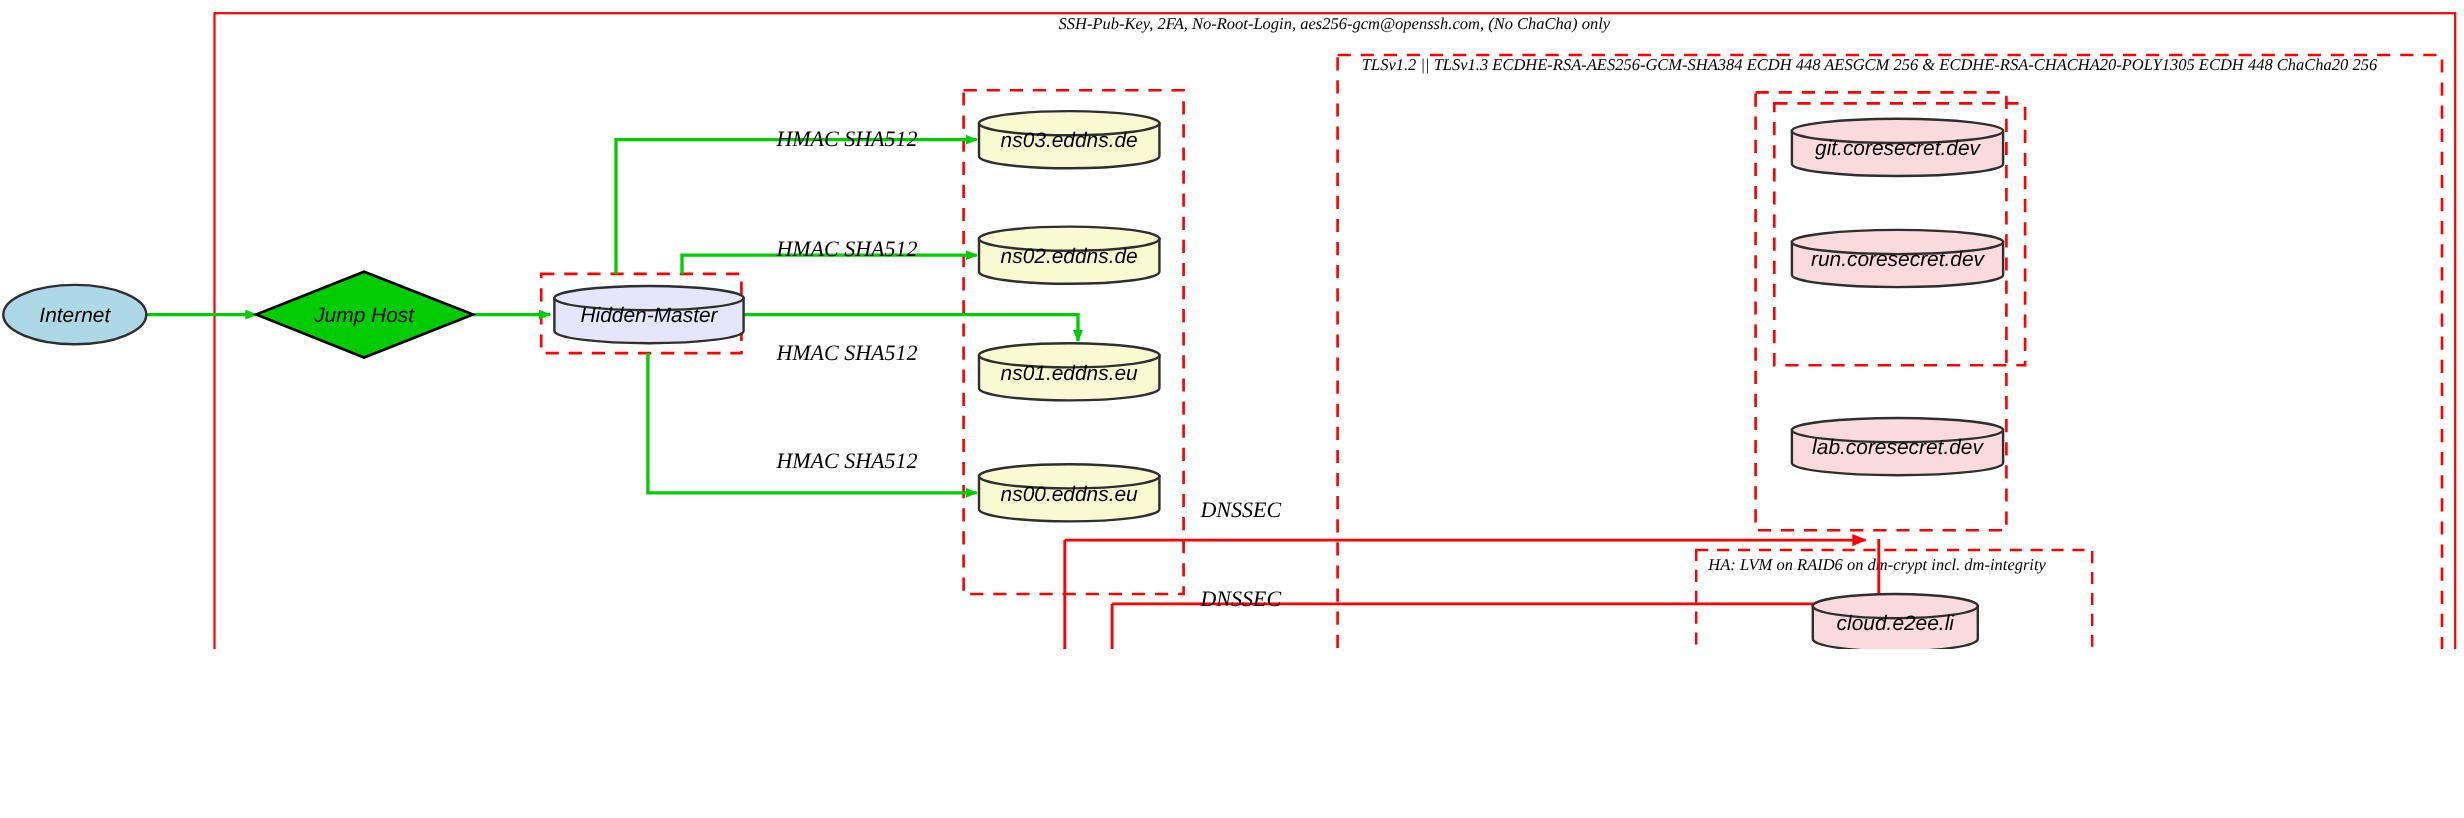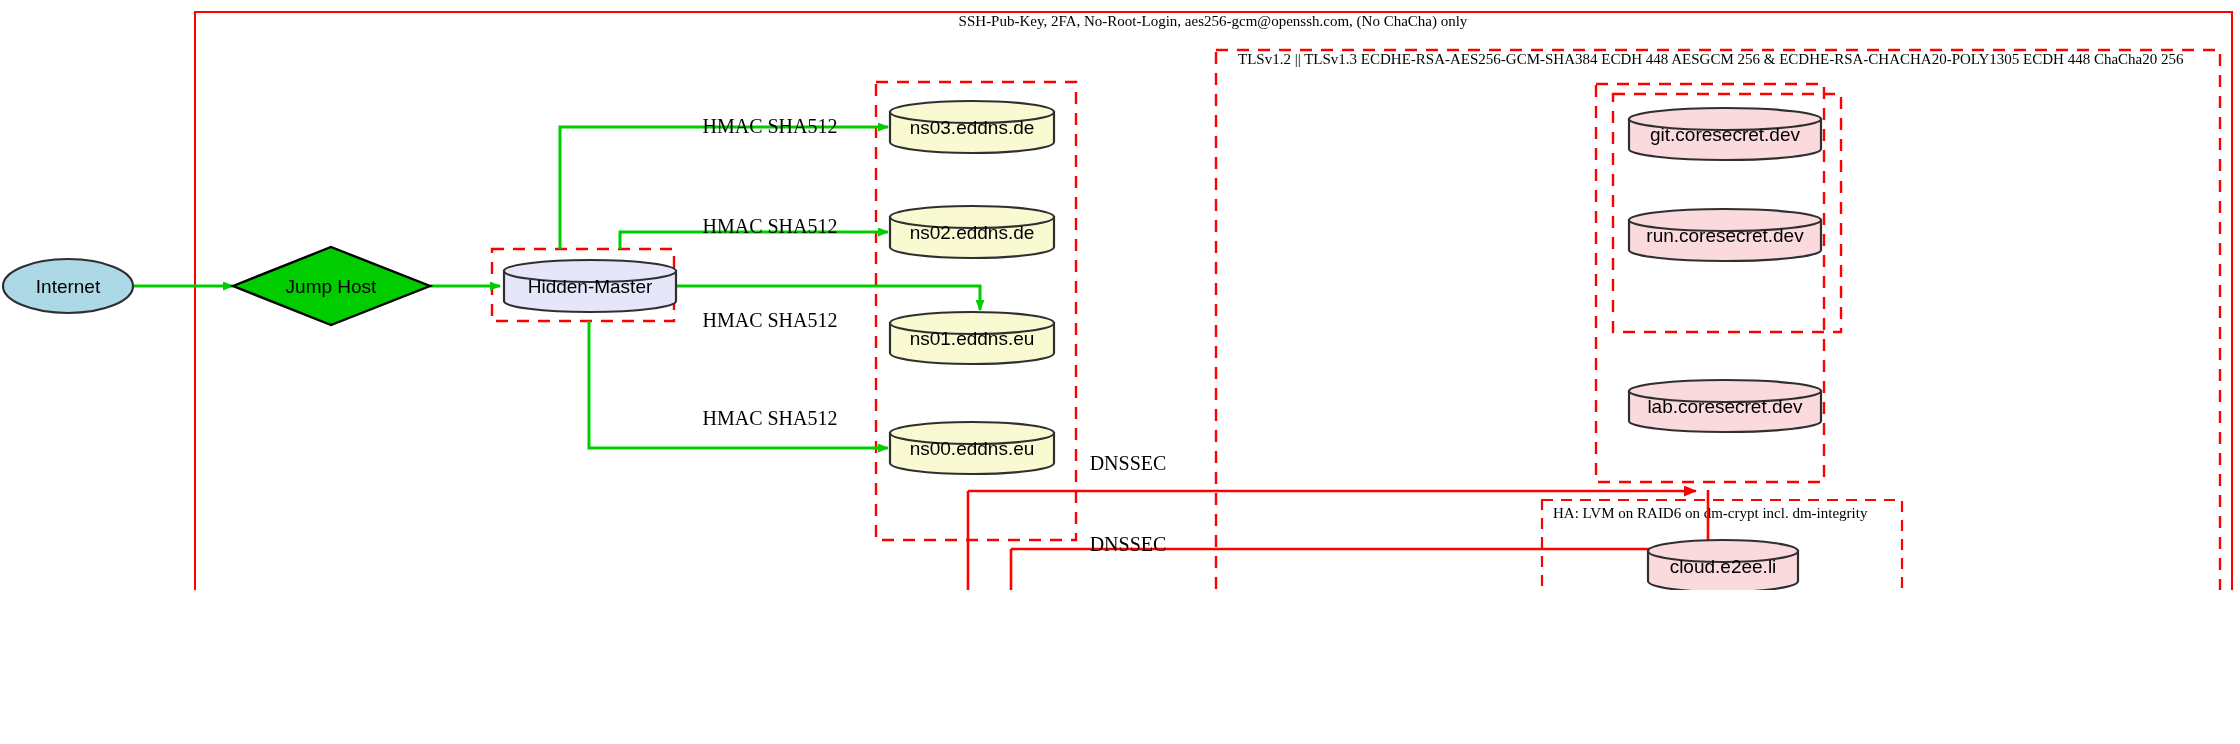--- a/index.html
+++ b/index.html
@@ -1,17 +1,17 @@
 <!DOCTYPE html>
 <html><head>
 <meta charset="utf-8">
 <style>
   html,body{margin:0;padding:0;background:#ffffff;}
   #stage{position:relative;width:2240px;height:590px;background:#ffffff;
-         font-family:"Liberation Sans",sans-serif;overflow:hidden;}
+         font-family:"Liberation Sans",sans-serif;overflow:hidden;font-style:italic;}
   svg{position:absolute;left:0;top:0;width:2240px;height:744px;}
   .node-lbl{font-family:"Liberation Sans",sans-serif;fill:#000000;font-size:19px;}
   .edge-lbl{font-family:"Liberation Serif",serif;fill:#000000;font-size:20px;}
   .cluster-lbl{font-family:"Liberation Serif",serif;fill:#000000;font-size:15px;}
 </style>
 </head>
 <body>
 
 <div id="stage">
 <svg viewBox="0 0 2240 744" xmlns="http://www.w3.org/2000/svg">

